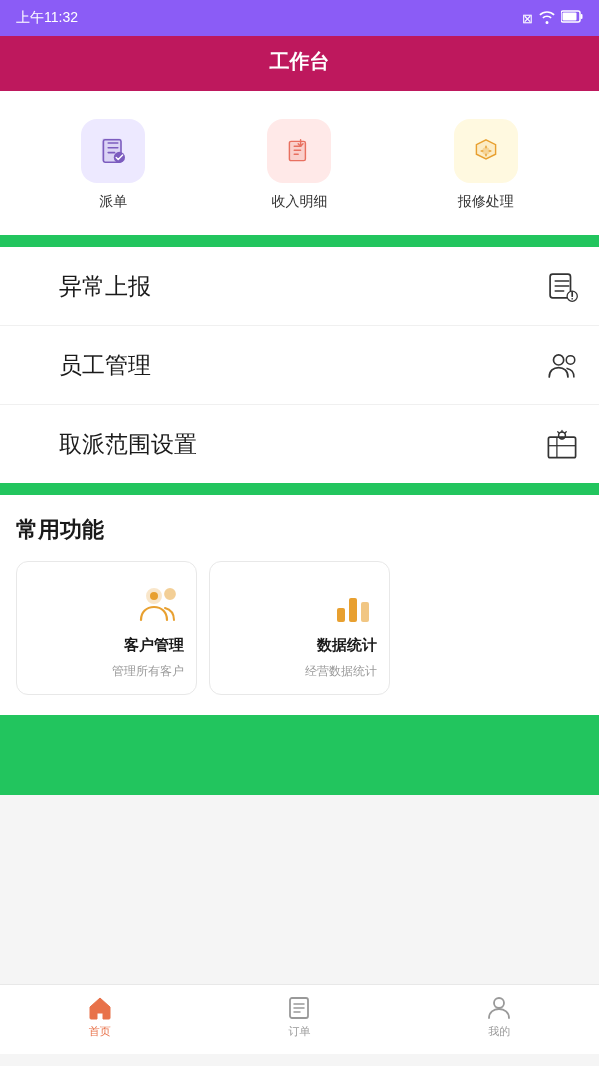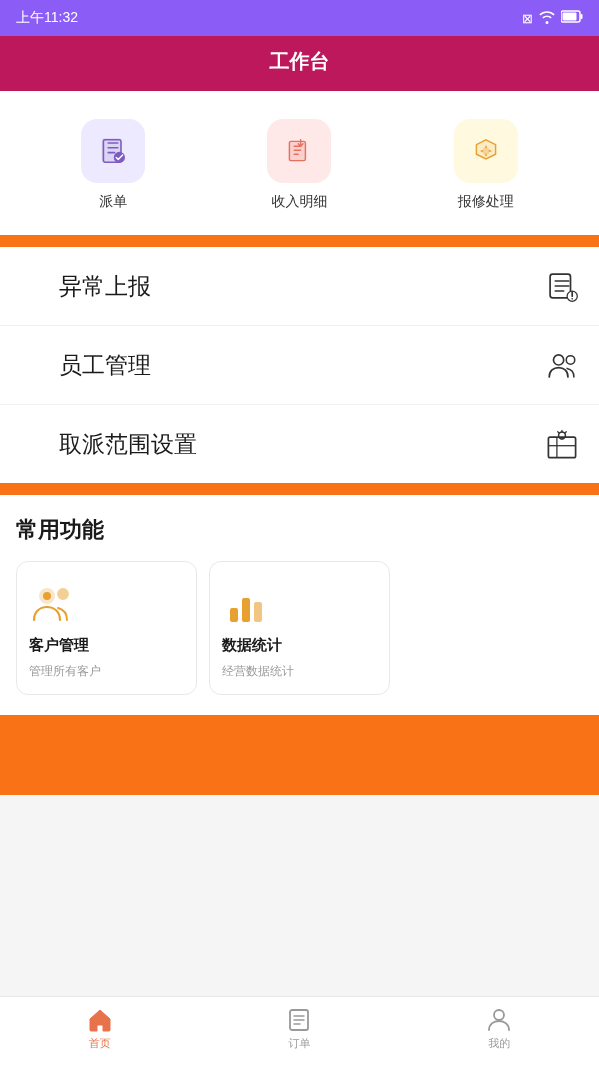--- a/index.html
+++ b/index.html
@@ -40,21 +40,21 @@
       padding: 12px 0 16px;
     }
     .header-title {
       color: white;
       font-size: 20px;
       font-weight: 600;
     }
 
     
     .main {
-      background: #f97316;
+      background: #22c55e;
       flex: 1;
     }
 
     
     .quick-icons {
       background: white;
       display: flex;
       justify-content: space-around;
       padding: 28px 20px 24px;
       margin-bottom: 12px;
@@ -126,41 +126,41 @@
       padding-bottom: 4px;
     }
     .common-card {
       flex: 0 0 calc(33.33% - 8px);
       background: white;
       border: 1px solid #e8e8e8;
       border-radius: 12px;
       padding: 18px 12px 14px;
       display: flex;
       flex-direction: column;
-      align-items: flex-start;
+      align-items: flex-end;
       gap: 8px;
       cursor: pointer;
       min-width: 160px;
     }
     .common-card-title {
       font-size: 15px;
       font-weight: 600;
       color: #1a1a1a;
       text-align: center;
     }
     .common-card-subtitle {
       font-size: 12px;
       color: #999;
       text-align: center;
     }
 
     
     .bottom-nav {
       position: fixed;
-      bottom: 0;
+      bottom: 12px;
       width: 599px;
       background: white;
       border-top: 1px solid #e8e8e8;
       display: flex;
       justify-content: space-around;
       align-items: center;
       padding: 10px 0 16px;
       height: 70px;
     }
     .nav-item {

